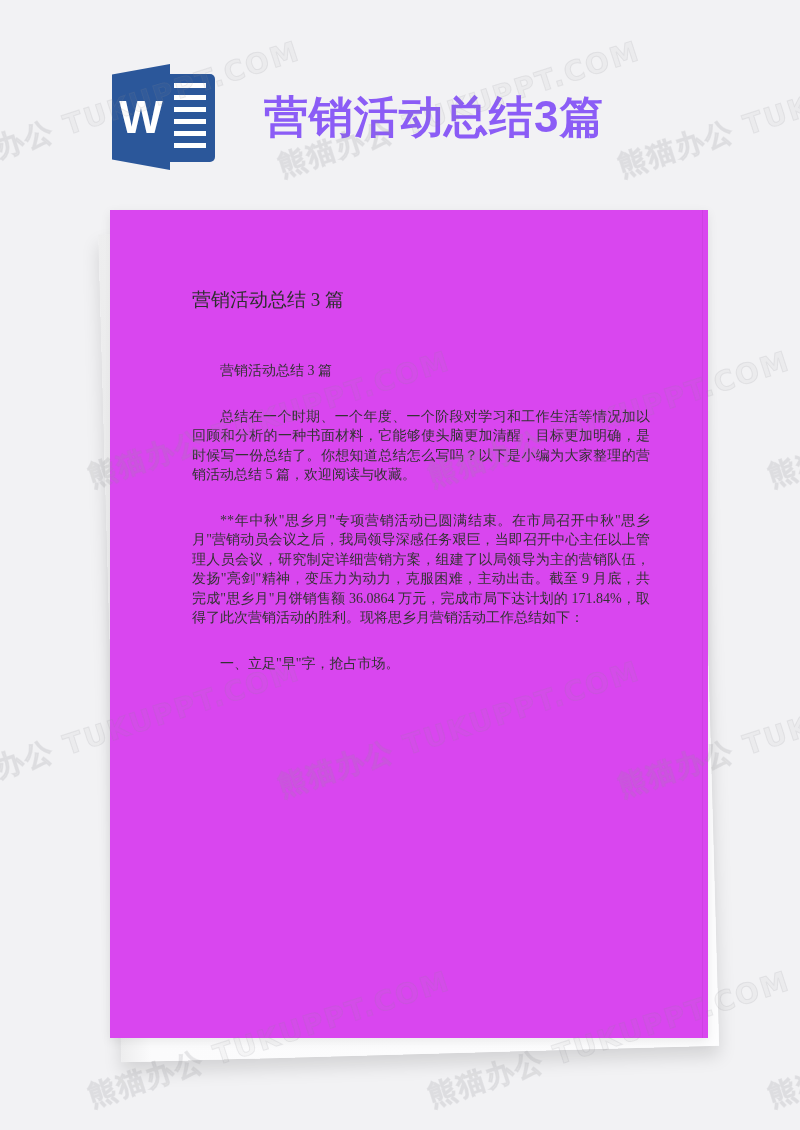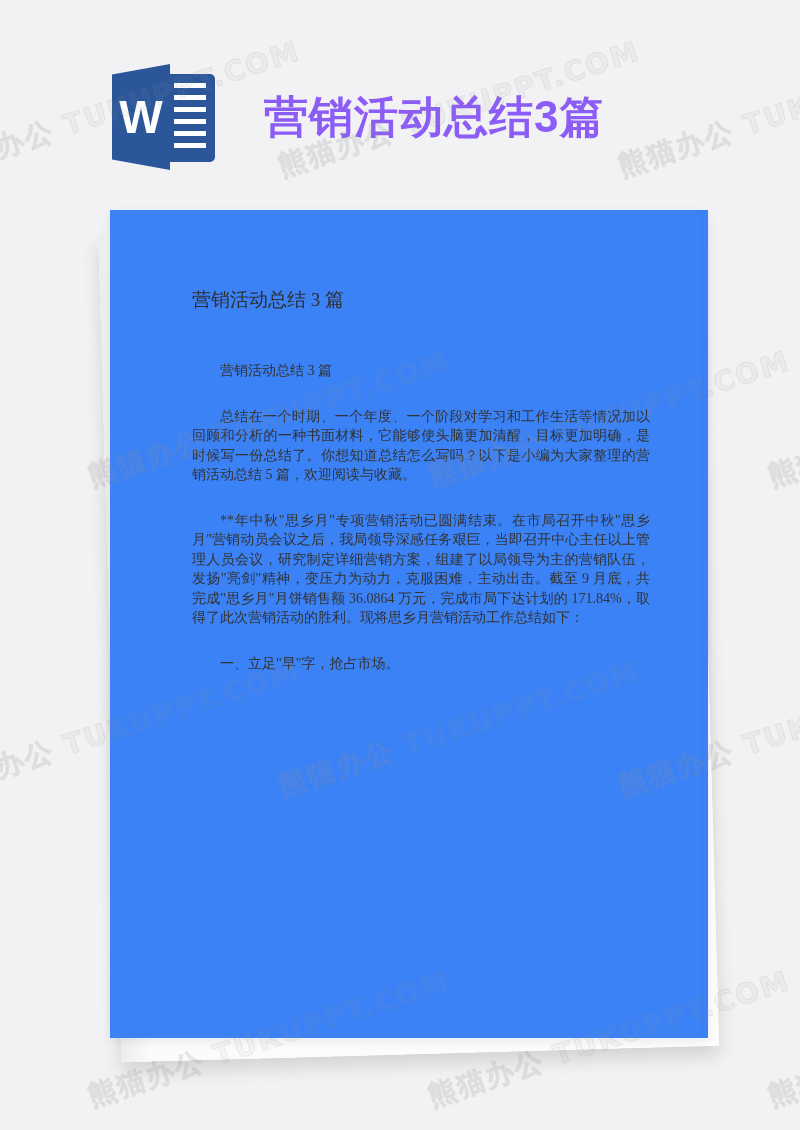--- a/index.html
+++ b/index.html
@@ -40,21 +40,21 @@
   .sheet-back{
     position:absolute;left:110px;top:210px;width:598px;height:828px;
     background:linear-gradient(90deg,#ededee 0,#fbfbfc 30px,#fdfdfe 100%);
     transform-origin:100% 0;
     transform:translate(-12px,8px) rotate(-1.6deg);
     box-shadow:0 10px 18px rgba(0,0,0,0.13);
     z-index:1;
   }
   .page{
     position:absolute;left:110px;top:210px;width:598px;height:828px;
-    background:#3b82f6;
+    background:#d946ef;
     box-shadow:0 3px 10px rgba(0,0,0,0.08);
     z-index:2;
   }
   .page::after{ 
     content:"";position:absolute;top:0;bottom:0;right:5px;width:1px;
     background:rgba(0,0,0,0.05);
   }
   .doc-body{
     position:absolute;left:0;top:0;right:0;bottom:0;
     padding:77px 58px 0 82px;overflow:hidden;

